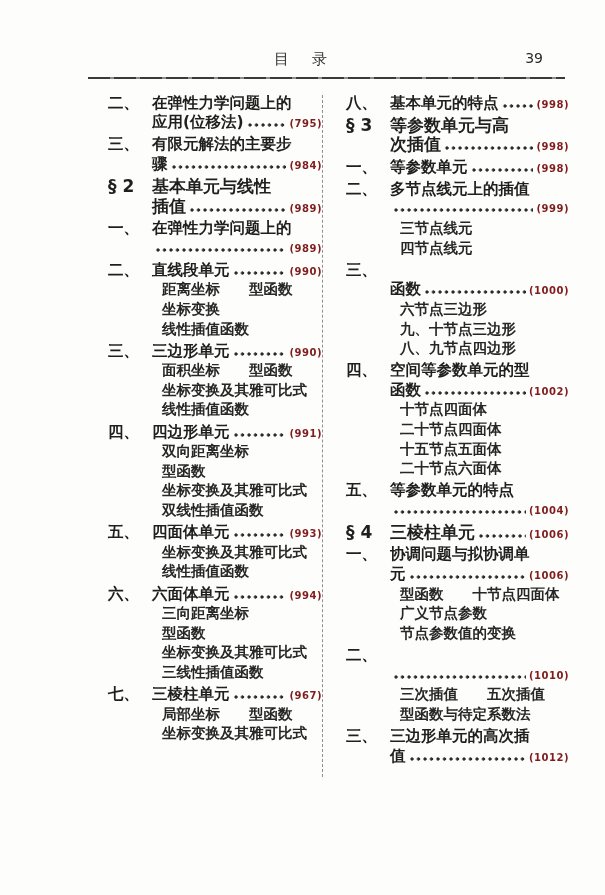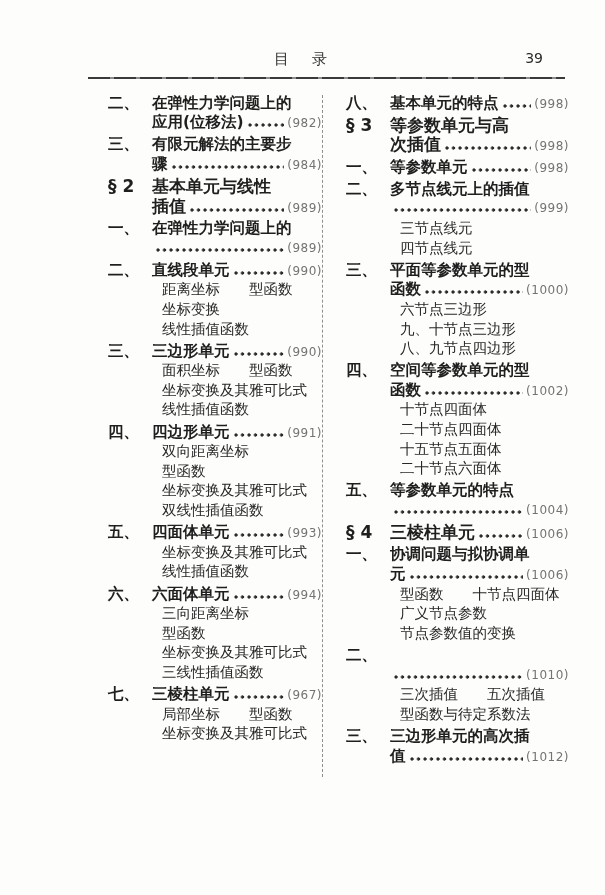--- a/index.html
+++ b/index.html
@@ -23,50 +23,50 @@
   .divider{
     align-self:flex-start;width:0;height:682px;
     border-left:1px dashed #8f8f8f;margin:4px 13px 0 0;
   }
   .toc-line{
     display:flex;align-items:baseline;white-space:nowrap;overflow:hidden;
     font-size:15.5px;font-weight:700;line-height:19.6px;height:19.6px;
   }
   .ind0{padding-left:10px;margin-top:2.6px;}
   .ind1{padding-left:54px;}
-  .ind2{padding-left:64px;font-weight:400;font-size:14.5px;color:#272727;}
+  .ind2{padding-left:64px;font-weight:700;font-size:14.5px;color:#272727;}
   .sec{font-size:17px;}
   .marker{flex:0 0 auto;width:44px;}
   .txt{flex:0 0 auto;}
   .leader{
     flex:1 1 auto;min-width:10px;height:6px;margin:0 3px;
     transform:translateY(1px);
     background-image:radial-gradient(circle at 3px 3px,#2b2b2b 1.4px,rgba(0,0,0,0) 1.9px);
     background-size:6.5px 6px;background-repeat:repeat-x;background-position:left center;
   }
-  .pg{flex:0 0 auto;font-weight:400;font-size:12px;letter-spacing:.5px;color:#737373;}
+  .pg{flex:0 0 auto;font-weight:700;font-size:10px;letter-spacing:.5px;color:#7f1d1d;}
 </style>
 </head>
 <body>
 
 <div class="page">
   <div class="header-title">目　录</div>
   <div class="page-number">39</div>
   <div class="header-rule"></div>
 
   <div class="toc">
     <div class="col left-col">
         <div class="toc-line ind0">
           <span class="marker">二、</span>
           <span class="txt">在弹性力学问题上的</span>
         </div>
         <div class="toc-line ind1">
           <span class="txt">应用(位移法)</span>
           <span class="leader"></span>
-          <span class="pg">(982)</span>
+          <span class="pg">(795)</span>
         </div>
         <div class="toc-line ind0">
           <span class="marker">三、</span>
           <span class="txt">有限元解法的主要步</span>
         </div>
         <div class="toc-line ind1">
           <span class="txt">骤</span>
           <span class="leader"></span>
           <span class="pg">(984)</span>
         </div>
@@ -210,21 +210,20 @@
           <span class="pg">(999)</span>
         </div>
         <div class="toc-line ind2">
           <span class="txt">三节点线元</span>
         </div>
         <div class="toc-line ind2">
           <span class="txt">四节点线元</span>
         </div>
         <div class="toc-line ind0">
           <span class="marker">三、</span>
-          <span class="txt">平面等参数单元的型</span>
         </div>
         <div class="toc-line ind1">
           <span class="txt">函数</span>
           <span class="leader"></span>
           <span class="pg">(1000)</span>
         </div>
         <div class="toc-line ind2">
           <span class="txt">六节点三边形</span>
         </div>
         <div class="toc-line ind2">

